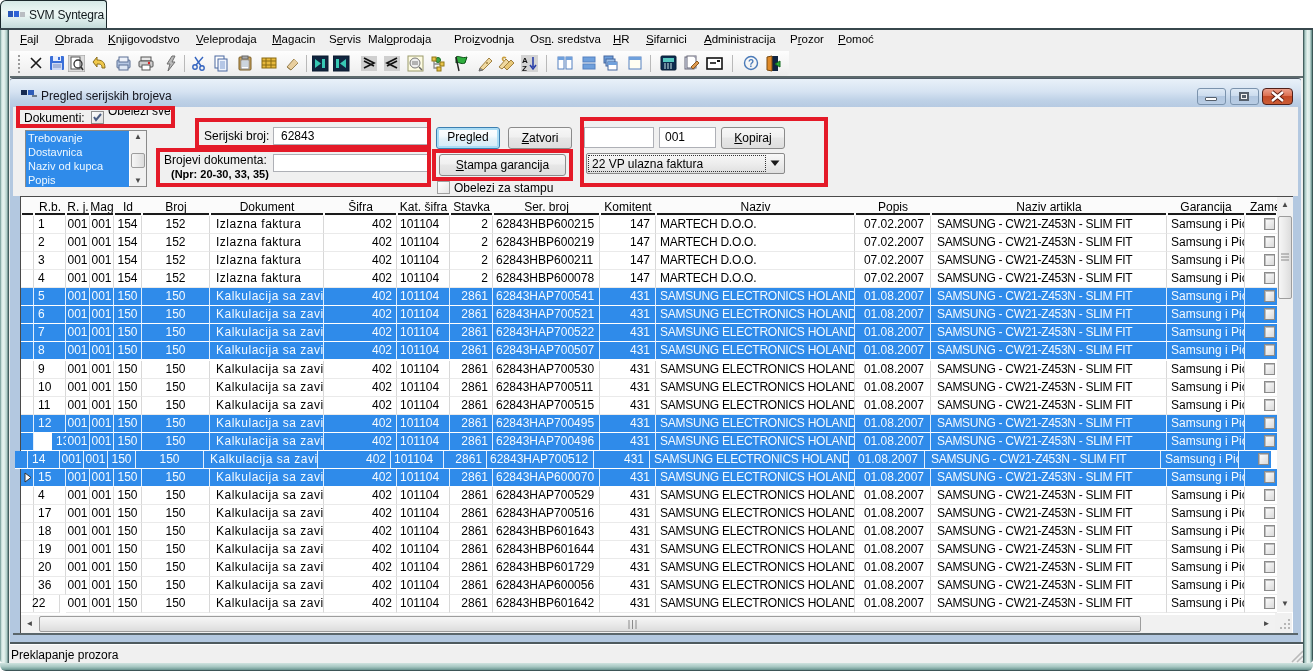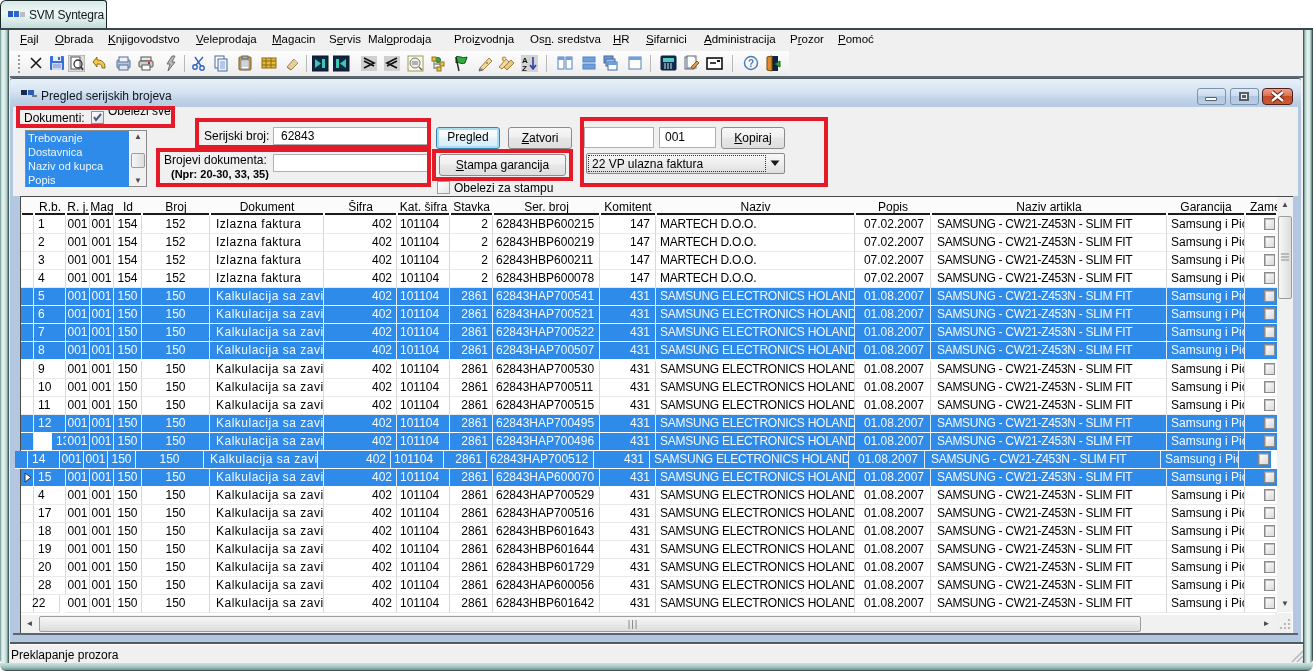--- a/index.html
+++ b/index.html
@@ -732,21 +732,21 @@
     <div class="gc" style="left:472px;width:107px;padding-left:3px">62843HBP601729</div>
     <div class="gc" style="left:579px;width:56px;padding-right:5px;text-align:right">431</div>
     <div class="gc" style="left:635px;width:199px;padding-left:4px;letter-spacing:-0.25px">SAMSUNG ELECTRONICS HOLANDIJA</div>
     <div class="gc" style="left:834px;width:76px;padding-right:6px;text-align:right">01.08.2007</div>
     <div class="gc" style="left:910px;width:236px;padding-left:6px;letter-spacing:-0.3px">SAMSUNG - CW21-Z453N - SLIM FIT</div>
     <div class="gc" style="left:1146px;width:78px;padding-left:4px">Samsung i Pion</div>
     <div class="gc" style="left:1224px;width:32px;border-right:none"><div class="cbx" style="left:19px;top:2px"></div></div>
   </div>
 <div class="grow wr" style="left:21px;top:577px;width:1256px">
     <div class="gc" style="left:0;width:13px"></div>
-    <div class="gc" style="left:13px;width:32px;padding-left:4px">28</div>
+    <div class="gc" style="left:13px;width:32px;padding-left:4px">36</div>
     <div class="gc" style="left:45px;width:24px;text-align:center">001</div>
     <div class="gc" style="left:69px;width:24px;text-align:center">001</div>
     <div class="gc" style="left:93px;width:28px;text-align:center">150</div>
     <div class="gc" style="left:121px;width:68px;text-align:center">150</div>
     <div class="gc" style="left:189px;width:114px;padding-left:6px;letter-spacing:0.5px">Kalkulacija sa zavisnim</div>
     <div class="gc" style="left:303px;width:73px;padding-right:4px;text-align:right">402</div>
     <div class="gc" style="left:376px;width:53px;padding-left:3px">101104</div>
     <div class="gc" style="left:429px;width:43px;padding-right:4px;text-align:right">2861</div>
     <div class="gc" style="left:472px;width:107px;padding-left:3px">62843HAP600056</div>
     <div class="gc" style="left:579px;width:56px;padding-right:5px;text-align:right">431</div>

